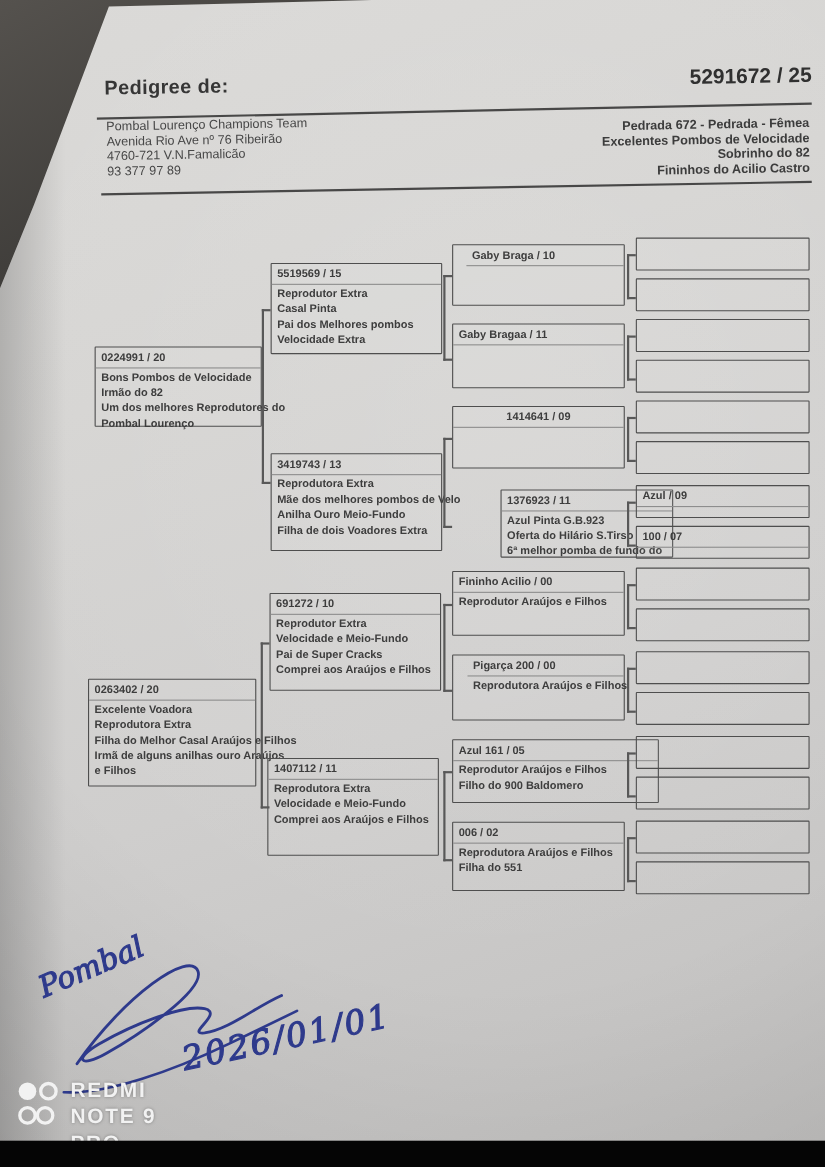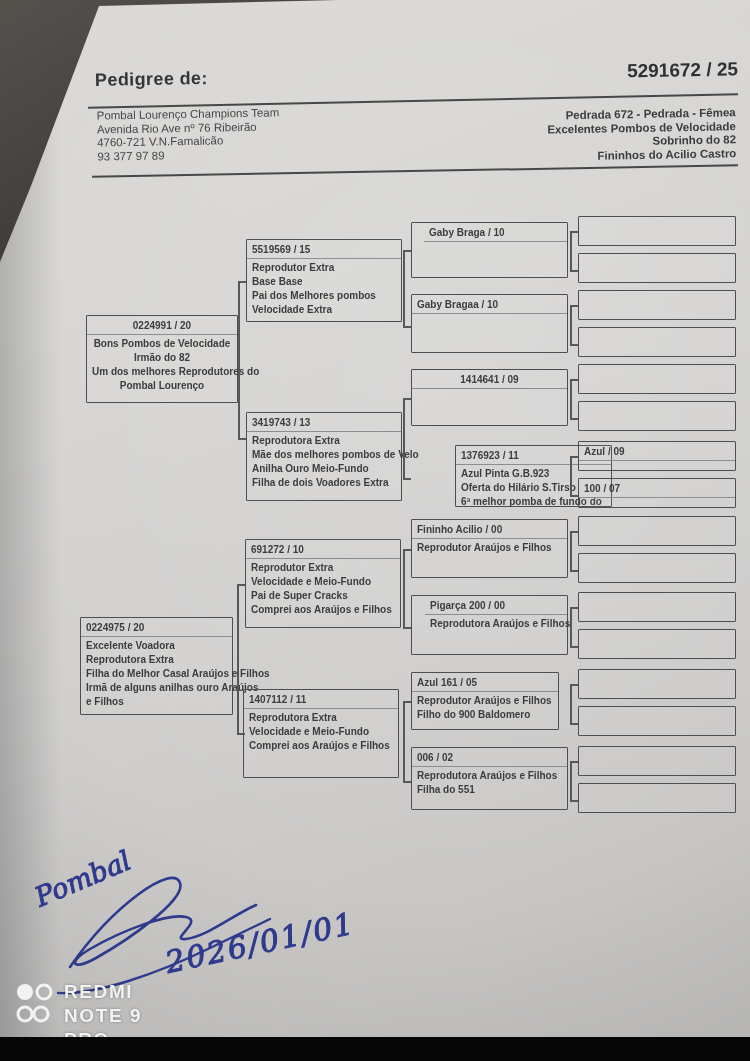--- a/index.html
+++ b/index.html
@@ -75,39 +75,39 @@
   <div class="abs" id="bird-info">
     <div>Pedrada 672 - Pedrada - Fêmea</div>
     <div>Excelentes Pombos de Velocidade</div>
     <div>Sobrinho do 82</div>
     <div>Fininhos do Acilio Castro</div>
   </div>
 
   <div class="abs rule" id="rule2"></div>
 
   <div id="tree">
-      <div class="pbox" style="left: 86px; top: 315px; width: 152px; height: 88px; text-align: center;">
+      <div class="pbox" style="left: 86px; top: 315px; width: 152px; height: 73px;">
         <span class="num">0224991 / 20</span>
         <span class="ln">Bons Pombos de Velocidade</span>
         <span class="ln">Irmão do 82</span>
         <span class="ln">Um dos melhores Reprodutores do</span>
         <span class="ln">Pombal Lourenço</span>
       </div>
       <div class="pbox" style="left: 80px; top: 617px; width: 153px; height: 98px;">
-        <span class="num">0224975 / 20</span>
+        <span class="num">0263402 / 20</span>
         <span class="ln">Excelente Voadora</span>
         <span class="ln">Reprodutora Extra</span>
         <span class="ln">Filha do Melhor Casal Araújos e Filhos</span>
         <span class="ln">Irmã de alguns anilhas ouro Araújos</span>
         <span class="ln">e Filhos</span>
       </div>
       <div class="pbox" style="left: 246px; top: 239px; width: 156px; height: 83px;">
         <span class="num">5519569 / 15</span>
         <span class="ln">Reprodutor Extra</span>
-        <span class="ln">Base Base</span>
+        <span class="ln">Casal Pinta</span>
         <span class="ln">Pai dos Melhores pombos</span>
         <span class="ln">Velocidade Extra</span>
       </div>
       <div class="pbox" style="left: 246px; top: 391px; width: 156px; height: 89px; margin-top: 21px;">
         <span class="num">3419743 / 13</span>
         <span class="ln">Reprodutora Extra</span>
         <span class="ln">Mãe dos melhores pombos de Velo</span>
         <span class="ln">Anilha Ouro Meio-Fundo</span>
         <span class="ln">Filha de dois Voadores Extra</span>
       </div>
@@ -123,40 +123,40 @@
         <span class="ln">Reprodutora Extra</span>
         <span class="ln">Velocidade e Meio-Fundo</span>
         <span class="ln">Comprei aos Araújos e Filhos</span>
       </div>
       <div class="bracket" style="left: 238px; top: 280.5px; height: 155px;"></div>
       <div class="bracket" style="left: 237px; top: 583.5px; height: 147.5px;"></div>
       <div class="pbox" style="left: 411px; top: 222px; width: 157px; height: 56px; padding-left: 17px;">
         <span class="num">Gaby Braga / 10</span>
       </div>
       <div class="pbox" style="left: 411px; top: 294px; width: 157px; height: 59px;">
-        <span class="num">Gaby Bragaa / 10</span>
+        <span class="num">Gaby Bragaa / 11</span>
       </div>
       <div class="pbox" style="left: 411px; top: 369px; width: 157px; height: 57px; text-align: center;">
         <span class="num">1414641 / 09</span>
       </div>
       <div class="pbox" style="left: 411px; top: 445px; width: 157px; height: 62px; margin-left: 44px;">
         <span class="num">1376923 / 11</span>
         <span class="ln">Azul Pinta G.B.923</span>
         <span class="ln">Oferta do Hilário S.Tirso</span>
         <span class="ln">6ª melhor pomba de fundo do</span>
       </div>
       <div class="pbox" style="left: 411px; top: 519px; width: 157px; height: 59px;">
         <span class="num">Fininho Acilio / 00</span>
         <span class="ln">Reprodutor Araújos e Filhos</span>
       </div>
       <div class="pbox" style="left: 411px; top: 595px; width: 157px; height: 60px; padding-left: 18px;">
         <span class="num">Pigarça 200 / 00</span>
         <span class="ln">Reprodutora Araújos e Filhos</span>
       </div>
-      <div class="pbox" style="left: 411px; top: 672px; width: 148px; height: 58px;">
+      <div class="pbox" style="left: 411px; top: 672px; width: 188px; height: 58px;">
         <span class="num">Azul 161 / 05</span>
         <span class="ln">Reprodutor Araújos e Filhos</span>
         <span class="ln">Filho do 900 Baldomero</span>
       </div>
       <div class="pbox" style="left: 411px; top: 747px; width: 157px; height: 63px;">
         <span class="num">006 / 02</span>
         <span class="ln">Reprodutora Araújos e Filhos</span>
         <span class="ln">Filha do 551</span>
       </div>
       <div class="bracket" style="left: 403px; top: 250px; height: 73.5px;"></div>

